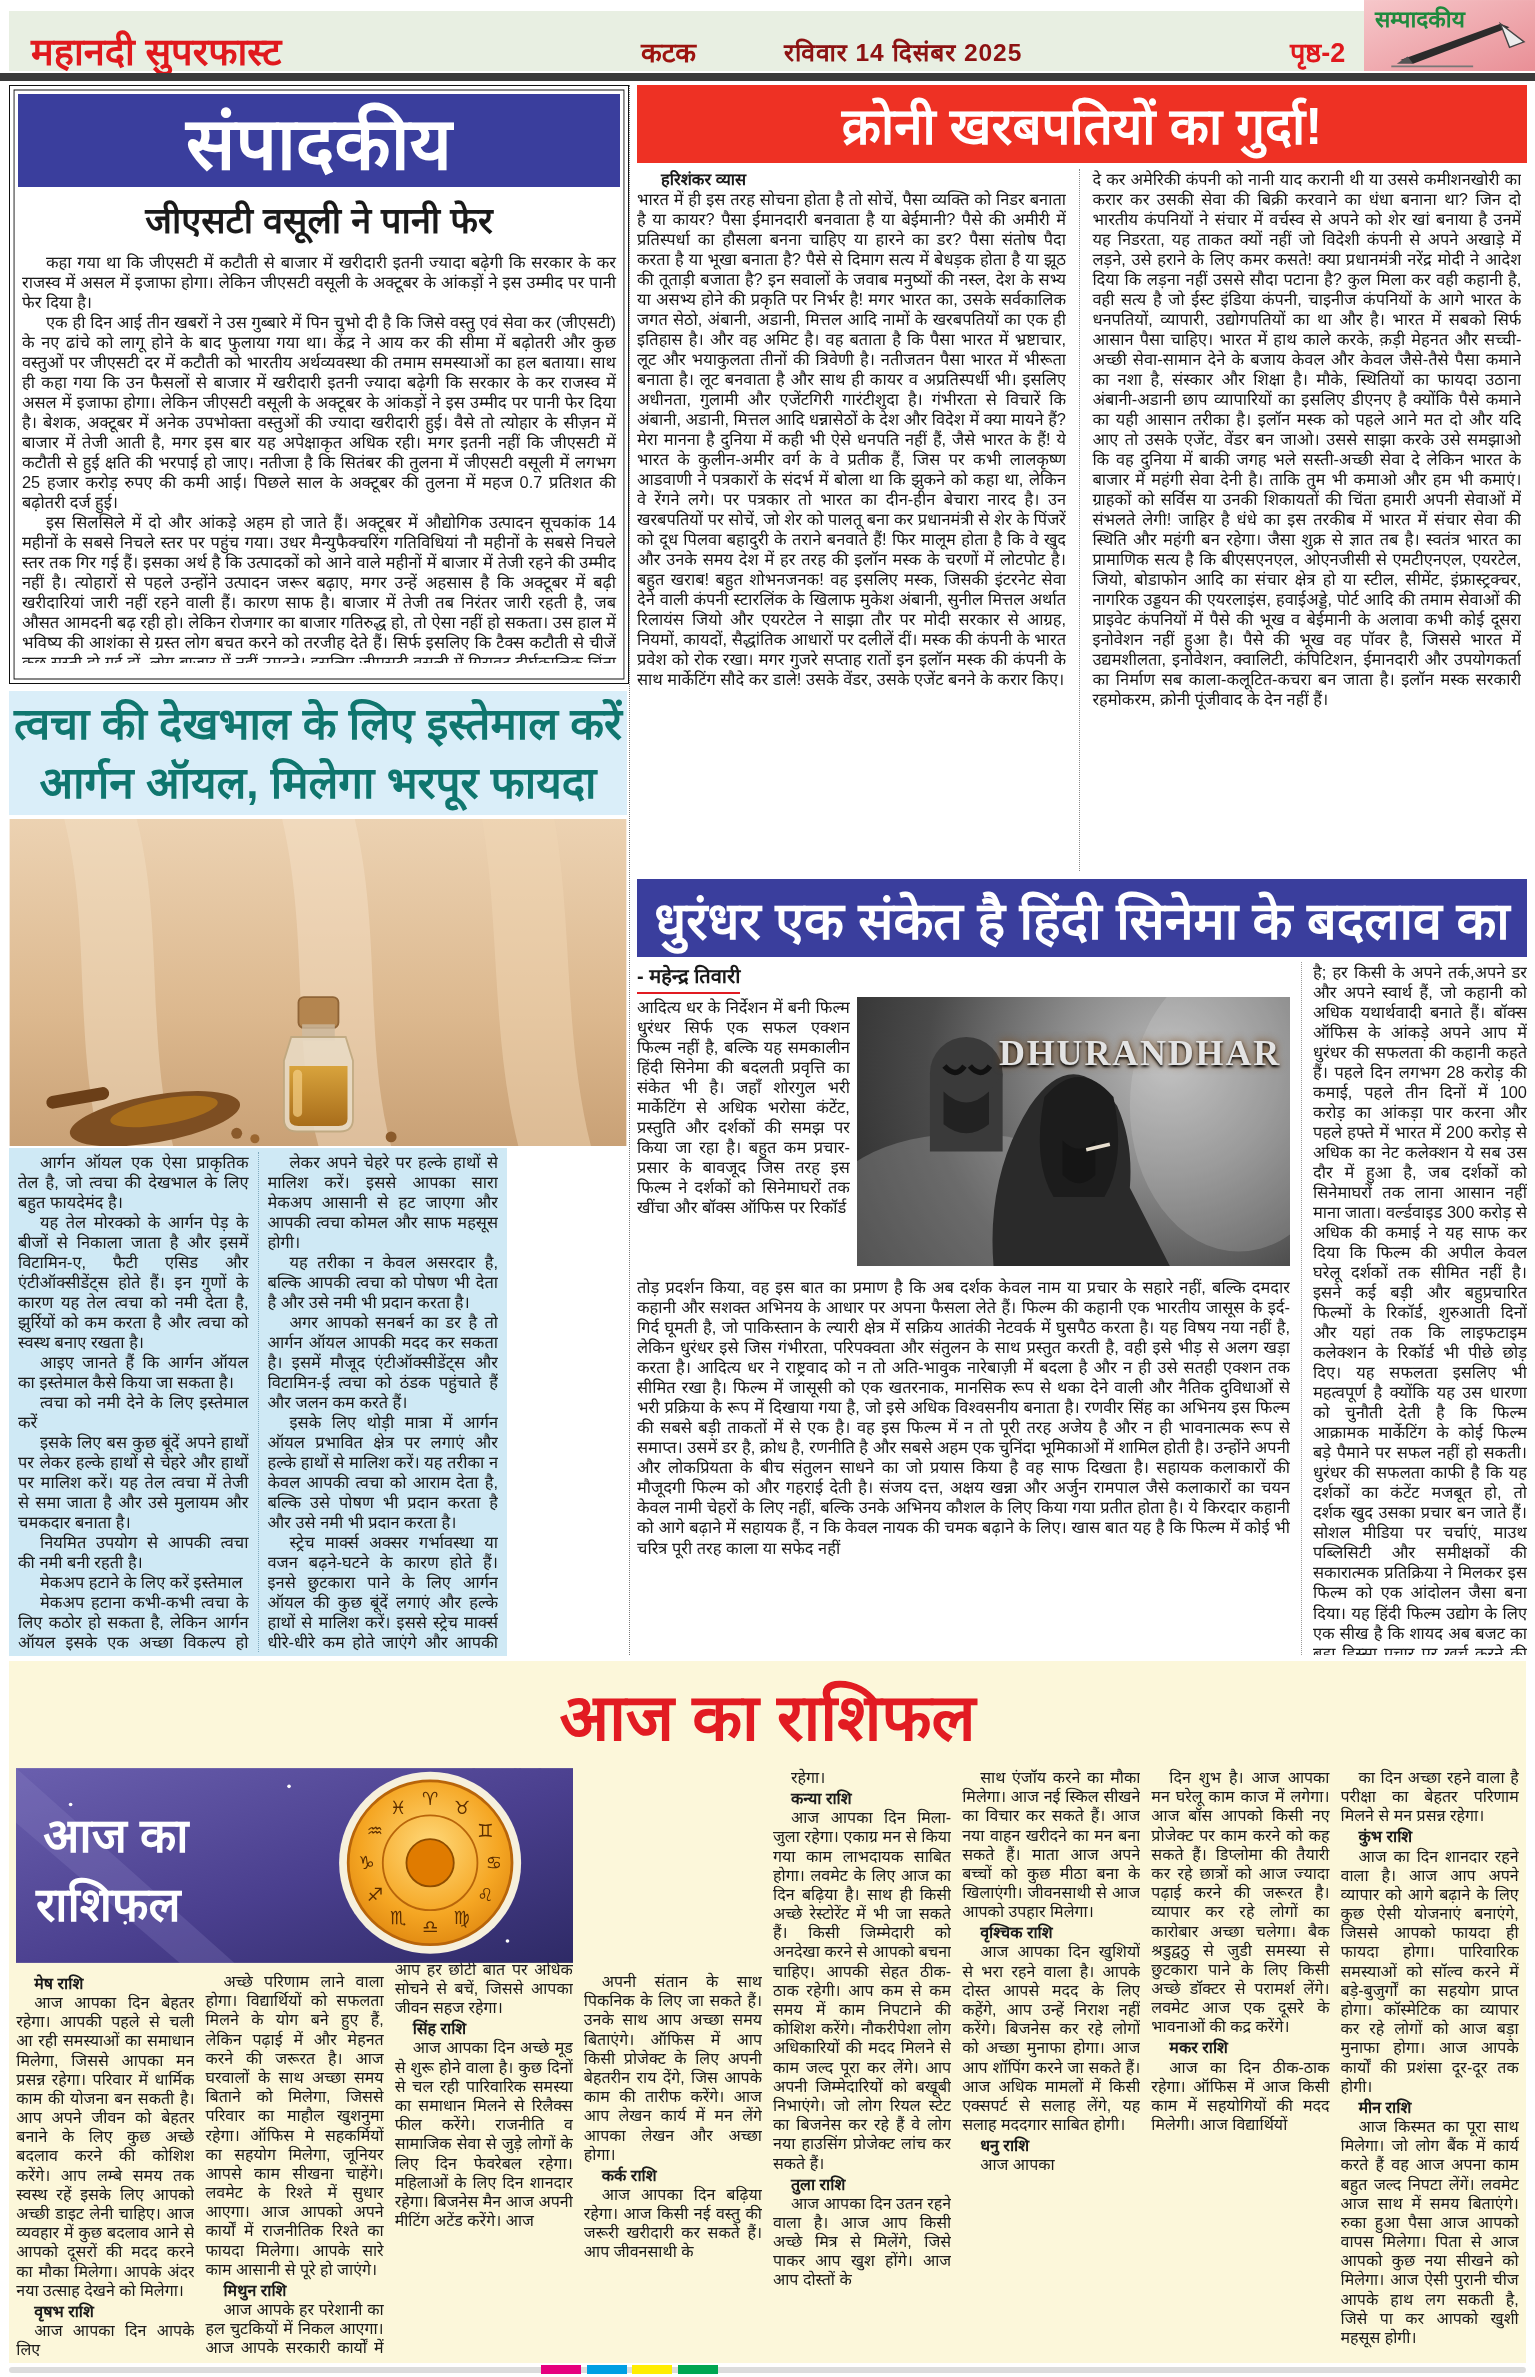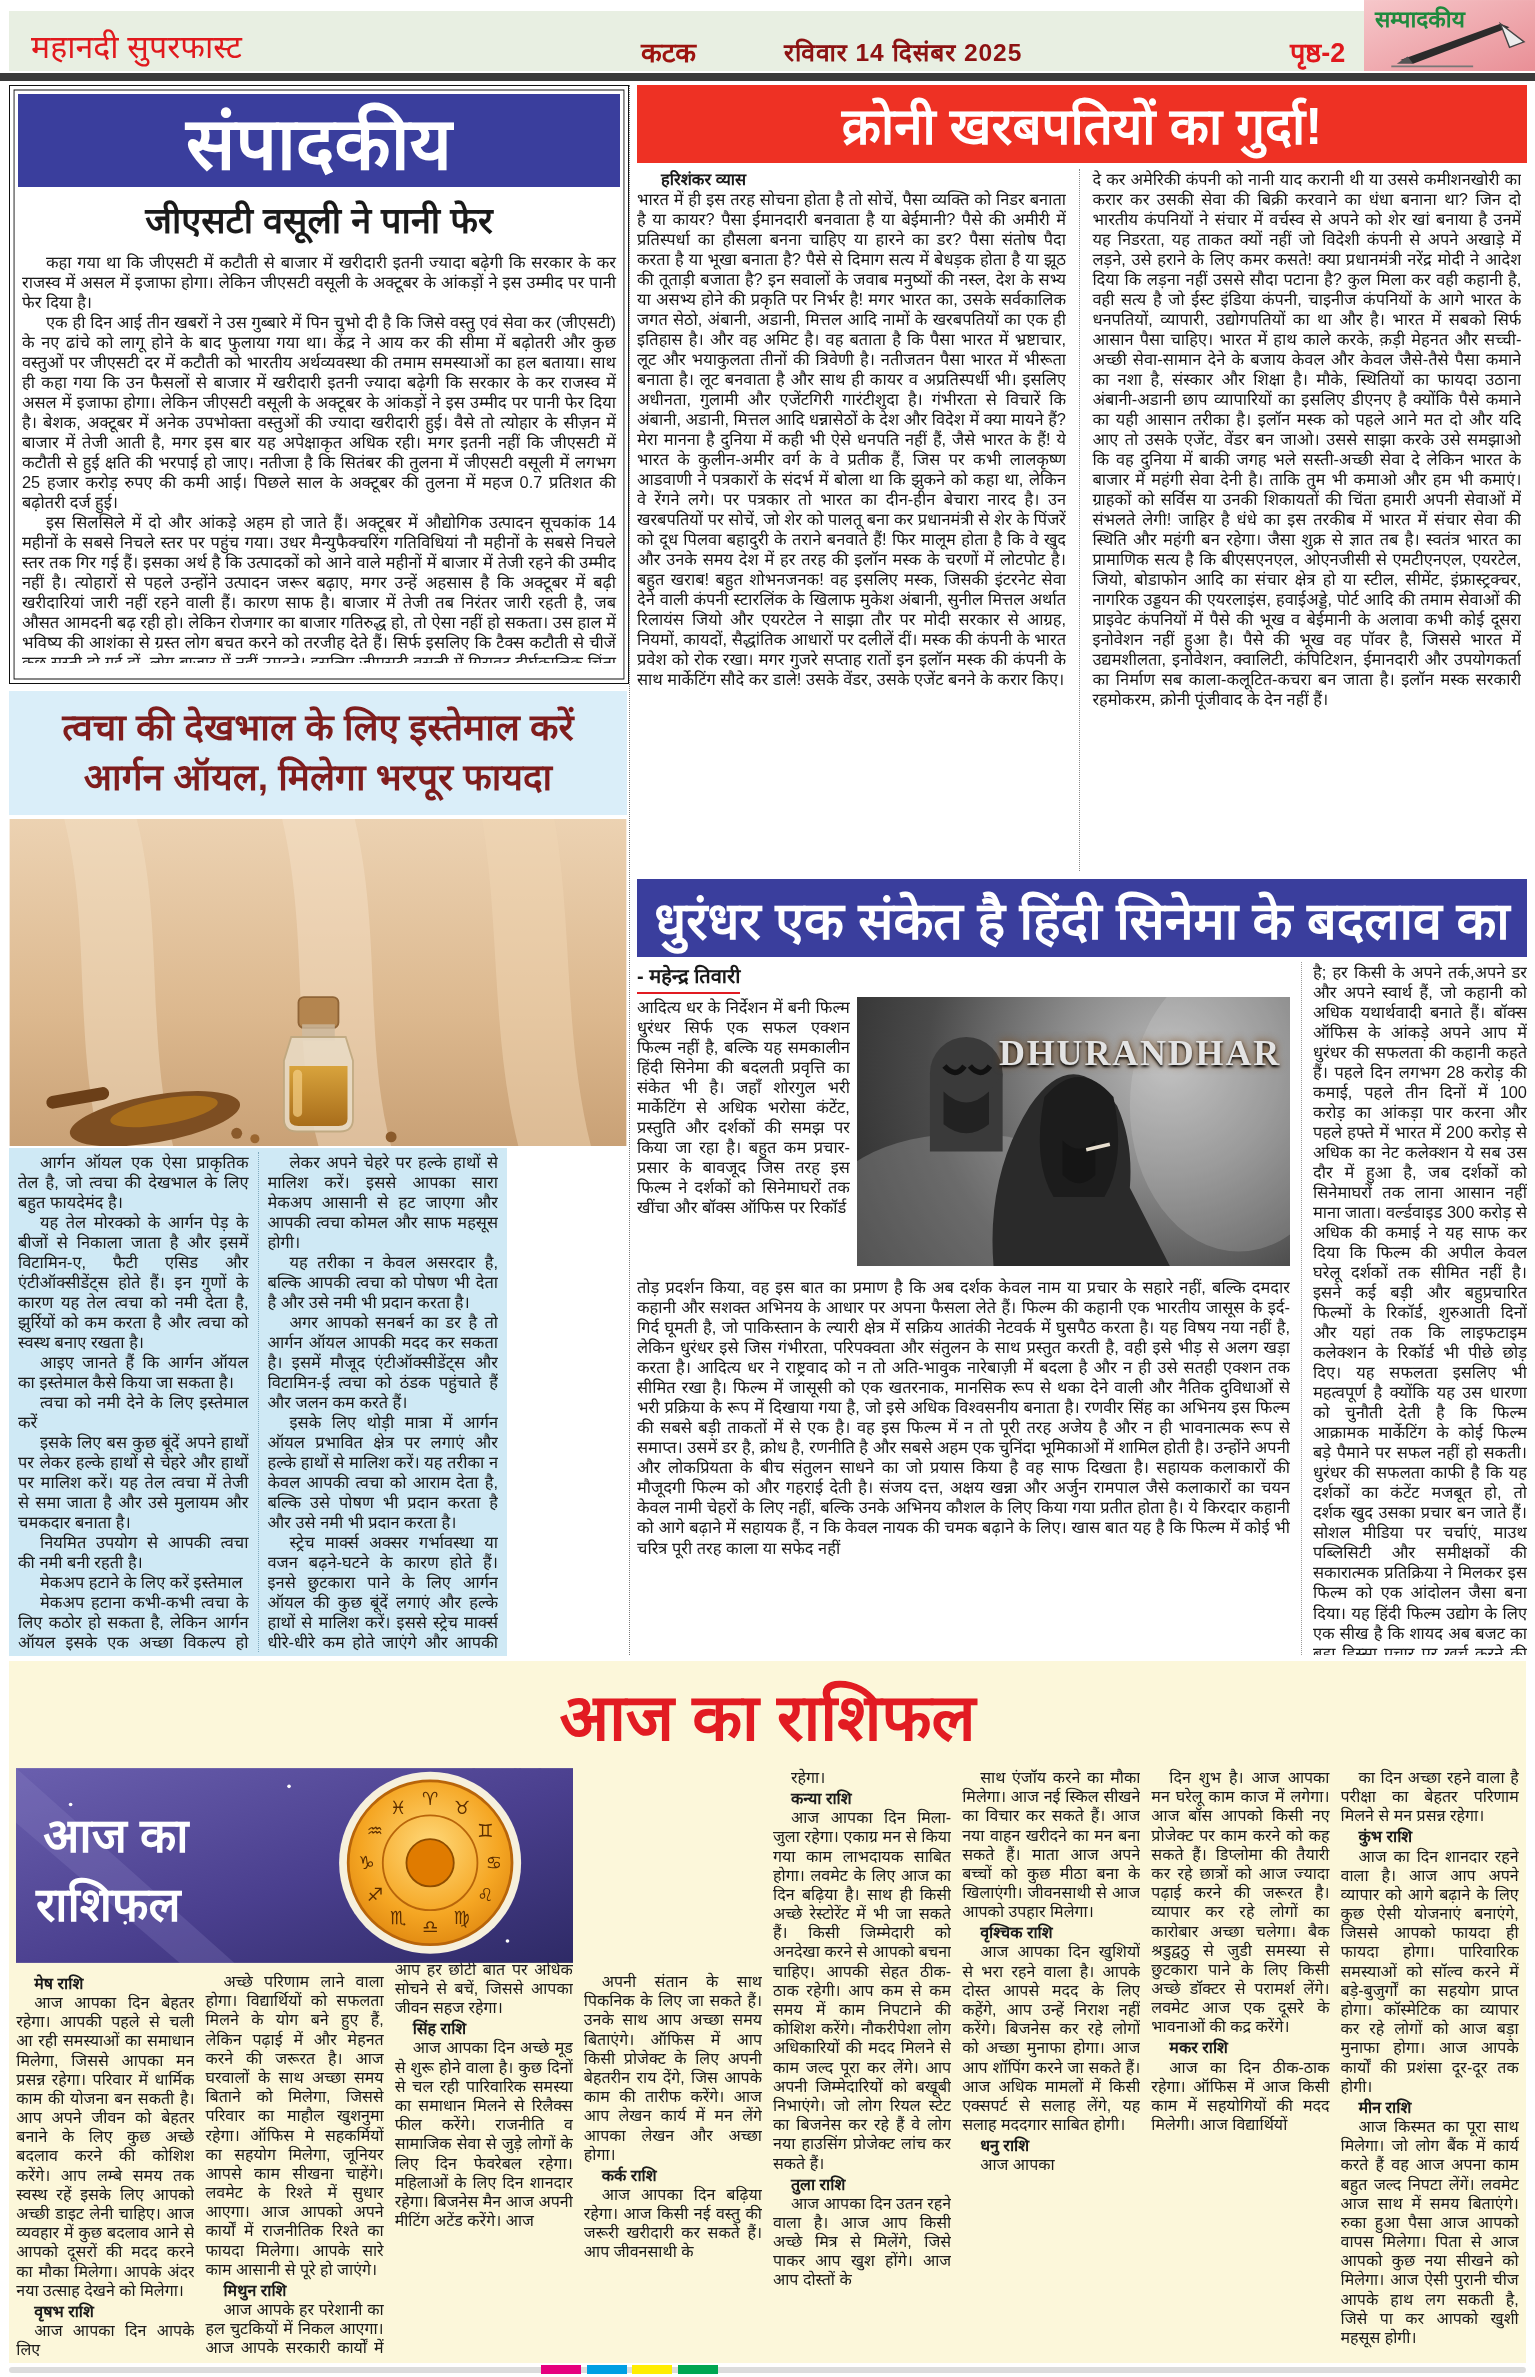--- a/index.html
+++ b/index.html
@@ -1,36 +1,36 @@
 <!DOCTYPE html>
 <html style="font-size:14.6px"><head>
 <meta charset="utf-8">
 <style>
   html,body{margin:0;padding:0;background:#ffffff;}
   .page{position:relative;width:1535px;height:2377px;background:#fff;overflow:hidden;
         font-family:"Liberation Sans",sans-serif;color:#1a1a1a;}
   
   .mast-band{position:absolute;left:9px;top:11px;width:1355px;height:60px;background:#e8efe2;}
-  .mast-paper{position:absolute;left:22px;top:12.7px;font-size:32px;font-weight:400;color:#e0191d;}
+  .mast-paper{position:absolute;left:22px;top:12.7px;font-size:38px;font-weight:700;color:#e0191d;}
   .mast-city{position:absolute;left:632px;top:22px;font-size:27px;font-weight:700;color:#9c1410;}
   .mast-date{position:absolute;left:775px;top:24px;font-size:24.6px;font-weight:700;color:#8c1212;letter-spacing:0.9px;}
   .mast-page{position:absolute;left:1281px;top:22px;font-size:27px;font-weight:800;color:#e0191d;}
   .mast-bar{position:absolute;left:0;top:73px;width:1535px;height:8.2px;background:#3a3a3a;}
   .badge{position:absolute;left:1364px;top:0;width:206px;height:71px;}
   
   .ed-box{position:absolute;left:9px;top:85px;width:618px;height:597px;border:1.8px solid #111;
           box-shadow:inset 0 0 0 3.6px #fff, inset 0 0 0 4.5px #111;overflow:hidden;}
   .ed-banner{margin:8.2px;height:93px;background:#3a3e9d;display:flex;align-items:center;justify-content:center;
              color:#fff;font-size:73px;font-weight:800;}
   .ed-head{text-align:center;font-size:36px;font-weight:800;margin:1.8px 0 7.3px;}
   .ed-body{padding:0 12px;font-size:16.4px;line-height:1.22;text-align:justify;overflow:hidden;height:411px;}
   .ed-body p{margin:0;text-indent:24px;}
   .sky-head{position:absolute;left:9px;top:691px;width:618px;height:124px;background:#daeef9;
             display:flex;flex-direction:column;align-items:center;justify-content:center;}
-  .sky-head div{font-size:37px;font-weight:800;line-height:1.35;color:#7f1d1d;}
+  .sky-head div{font-size:44px;font-weight:800;line-height:1.35;color:#0f766e;}
   .photo{position:absolute;left:9px;top:819px;width:618px;height:327px;overflow:hidden;}
   .sky-body{position:absolute;left:9px;top:1148px;width:498px;height:508px;background:#cfe9f5;
             display:flex;padding:4px 9px;box-sizing:border-box;justify-content:center;}
   .sky-col{width:289px;font-size:16.4px;line-height:1.22;text-align:justify;overflow:hidden;}
   .sky-col p{margin:0;text-indent:22px;}
   .sky-div{border-left:1.8px dotted #7fa9bd;margin:0 9px;}
   .vdiv{position:absolute;left:629px;top:85px;height:1570px;border-left:1.8px dotted #777;}
   
   .crony-banner{position:absolute;left:637px;top:85px;width:890px;height:78px;background:#ee3124;
                 display:flex;align-items:center;justify-content:center;color:#fff;font-size:51px;font-weight:800;}

